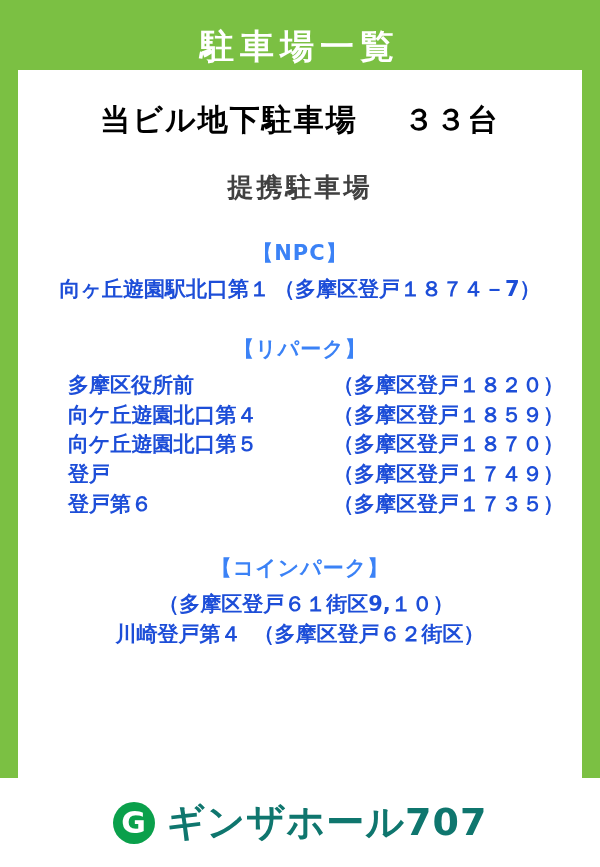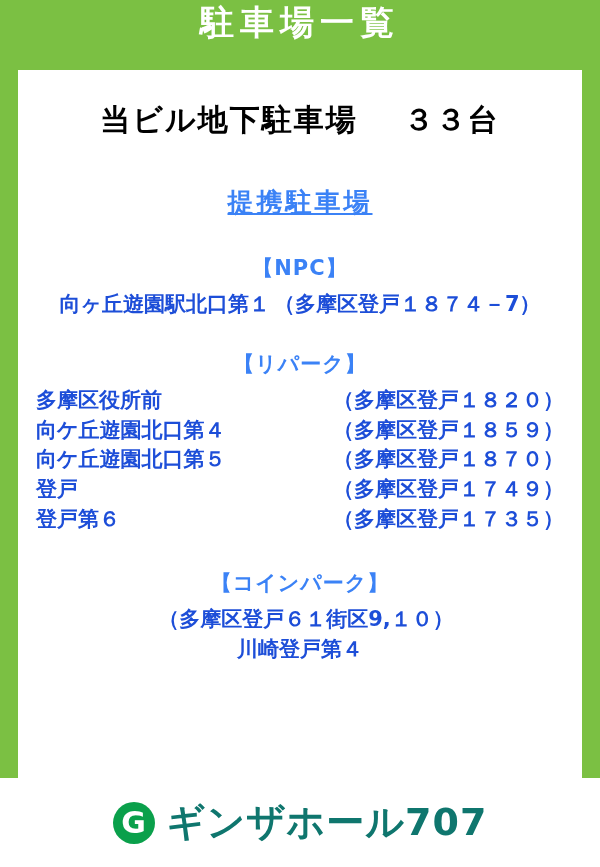--- a/index.html
+++ b/index.html
@@ -16,21 +16,21 @@
   .page {
     position: relative;
     width: 600px;
     height: 867px;
     background: #7bc043;
     box-sizing: border-box;
   }
   .header {
     height: 70px;
     display: flex;
-    align-items: flex-start;
+    align-items: flex-end;
     justify-content: center;
     background: #7bc043;
   }
   .header-title {
     color: #ffffff;
     font-size: 34px;
     font-weight: bold;
     letter-spacing: 6px;
     font-family: "DejaVu Sans", "Liberation Sans", sans-serif;
   }
@@ -58,24 +58,23 @@
   .own-lot .label { }
   .own-lot .count {
     margin-left: 46px;
     letter-spacing: 2px;
   }
   .section-title {
     text-align: center;
     font-size: 26px;
     font-weight: bold;
     letter-spacing: 3px;
-    margin-top: 44px;
-    color: #3b82f6;
-    font-family: "DejaVu Sans", "Liberation Sans", sans-serif;
-    text-decoration: underline;
+    margin-top: 29px;
+    color: #404040;
+    font-family: "DejaVu Sans", "Liberation Sans", sans-serif;
   }
   .group {
     margin-top: 34px;
   }
   .group-heading {
     text-align: center;
     font-size: 21px;
     font-weight: bold;
     letter-spacing: 1px;
     color: #3b82f6;
@@ -102,21 +101,21 @@
     margin-left: auto;
     text-align: right;
   }
   .group-npc .rows { padding: 0 12px; }
   .group-npc .row { justify-content: center; }
   .group-npc .row .addr { margin-left: 4px; }
   .group-coin .rows { padding: 0 12px; }
   .group-coin .row { justify-content: center; }
   .group-coin .row .addr { margin-left: 12px; }
   .group-repark { margin-top: 30px; }
-  .group-repark .rows { padding: 0 18px; }
+  .group-repark .rows { padding: 0 18px; margin-left: 32px; }
   .footer {
     position: absolute;
     left: 0;
     top: 778px;
     width: 600px;
     height: 89px;
     background: #ffffff;
     display: flex;
     align-items: center;
     justify-content: center;
@@ -202,20 +201,21 @@
     </div>
 
     <div class="group group-coin">
       <div class="group-heading">【コインパーク】</div>
       <div class="rows">
         <div class="row">
           <span class="addr">（多摩区登戸６１街区9,１０）</span>
         </div>
         <div class="row">
           <span class="name">川崎登戸第４</span>
+          <span class="addr">（多摩区登戸６２街区）</span>
         </div>
       </div>
     </div>
 
   </div>
 
   <div class="footer">
     <div class="logo">
       <div class="logo-mark">G</div>
       <div class="logo-text">ギンザホール707</div>

